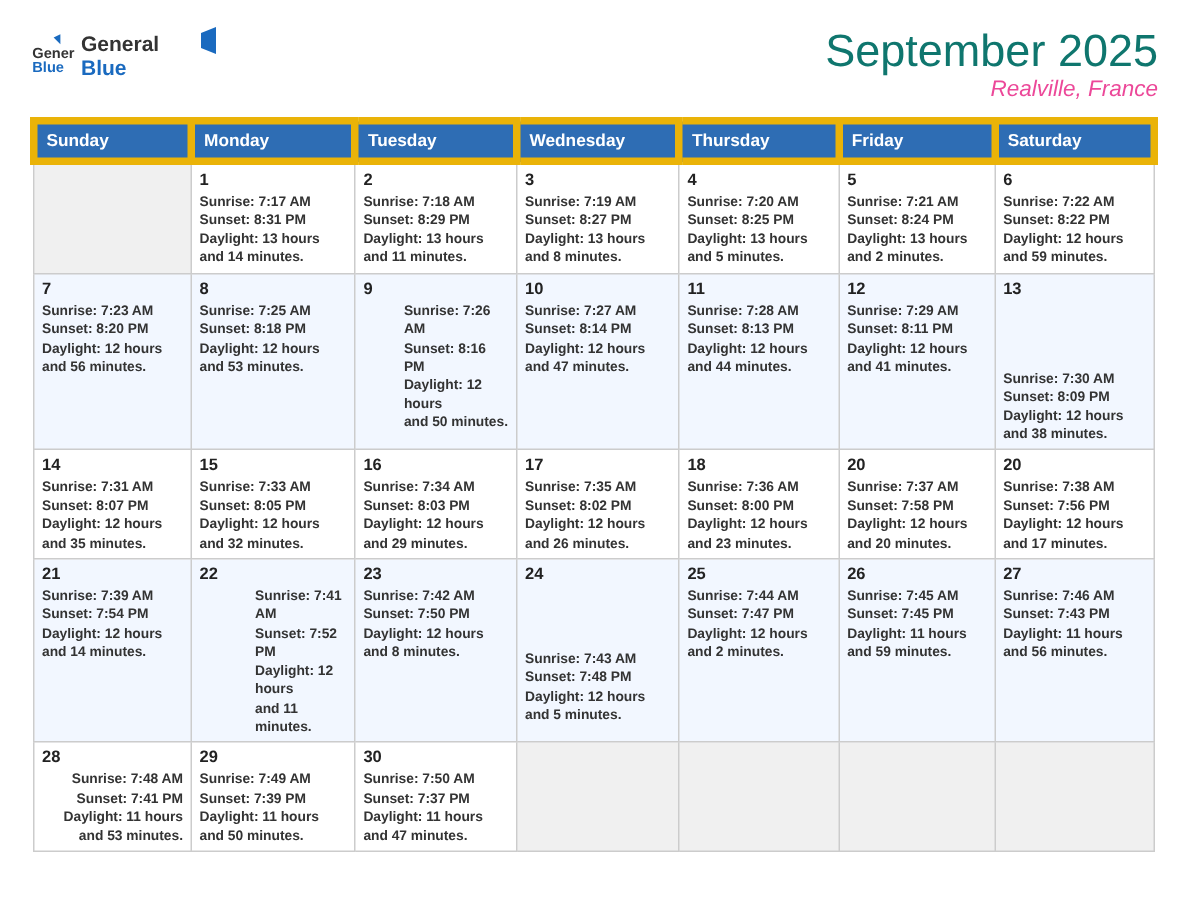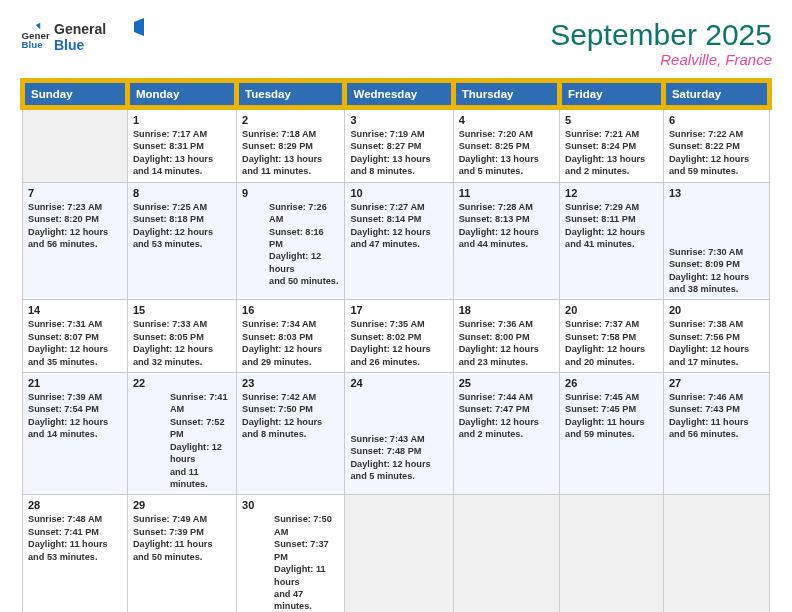--- a/index.html
+++ b/index.html
@@ -325,35 +325,35 @@
             <span class="day-number">27</span>
             <div class="day-info" style="white-space: pre-line;">Sunrise: 7:46 AM
 Sunset: 7:43 PM
 Daylight: 11 hours
 and 56 minutes.</div>
           </td>
         </tr>
         <tr>
           <td>
             <span class="day-number">28</span>
-            <div class="day-info" style="white-space: pre-line;">Sunrise: 7:48 AM
+            <div class="day-info" style="white-space: pre-line; text-align: right;">Sunrise: 7:48 AM
 Sunset: 7:41 PM
 Daylight: 11 hours
 and 53 minutes.</div>
           </td>
           <td>
             <span class="day-number">29</span>
             <div class="day-info" style="white-space: pre-line;">Sunrise: 7:49 AM
 Sunset: 7:39 PM
 Daylight: 11 hours
 and 50 minutes.</div>
           </td>
           <td>
             <span class="day-number">30</span>
-            <div class="day-info" style="white-space: pre-line; margin-left: 32px;">Sunrise: 7:50 AM
+            <div class="day-info" style="white-space: pre-line;">Sunrise: 7:50 AM
 Sunset: 7:37 PM
 Daylight: 11 hours
 and 47 minutes.</div>
           </td>
           <td class="empty-cell"></td>
           <td class="empty-cell"></td>
           <td class="empty-cell"></td>
           <td class="empty-cell"></td>
         </tr>
       </tbody>

